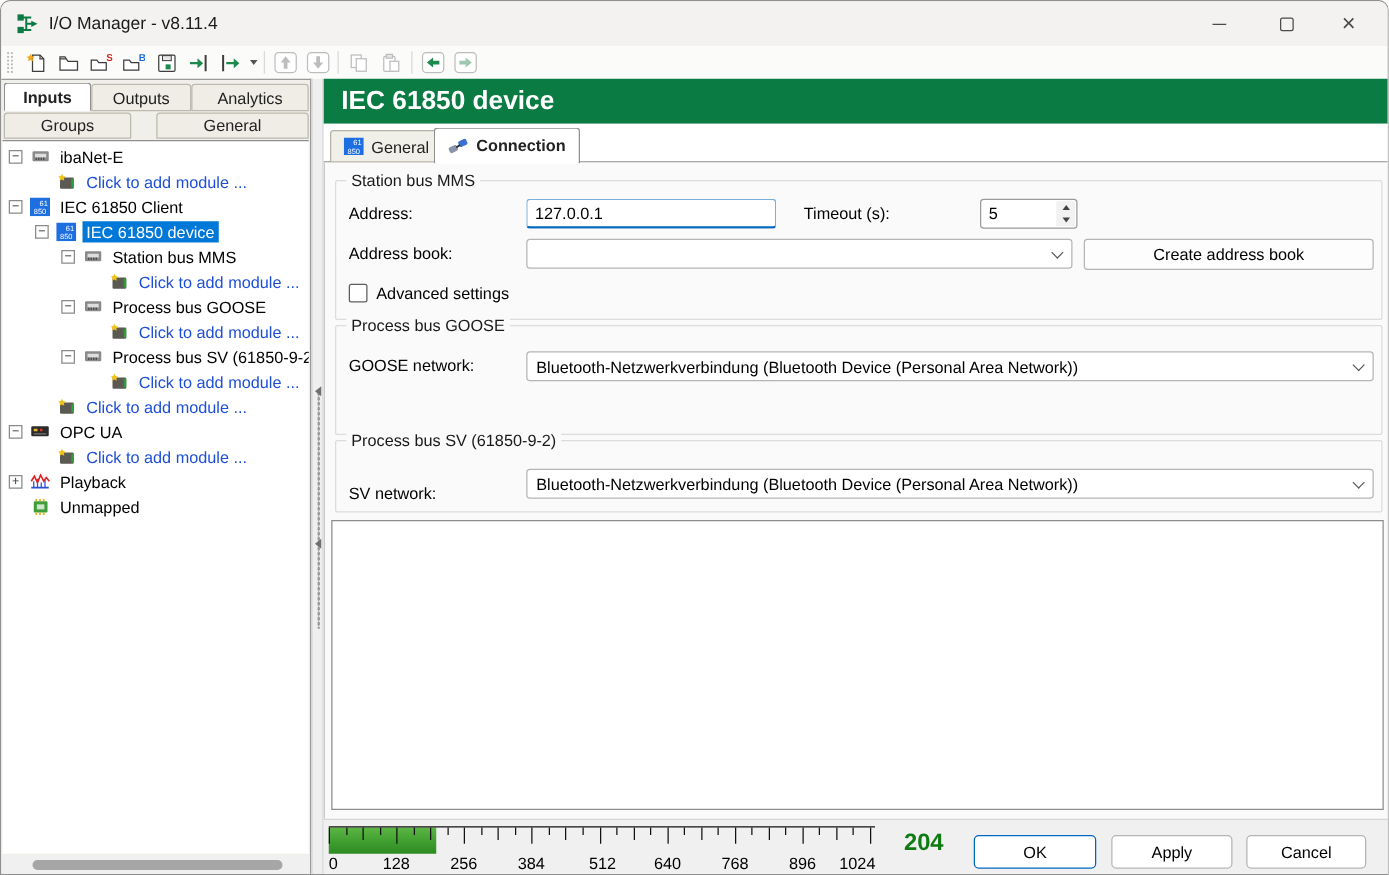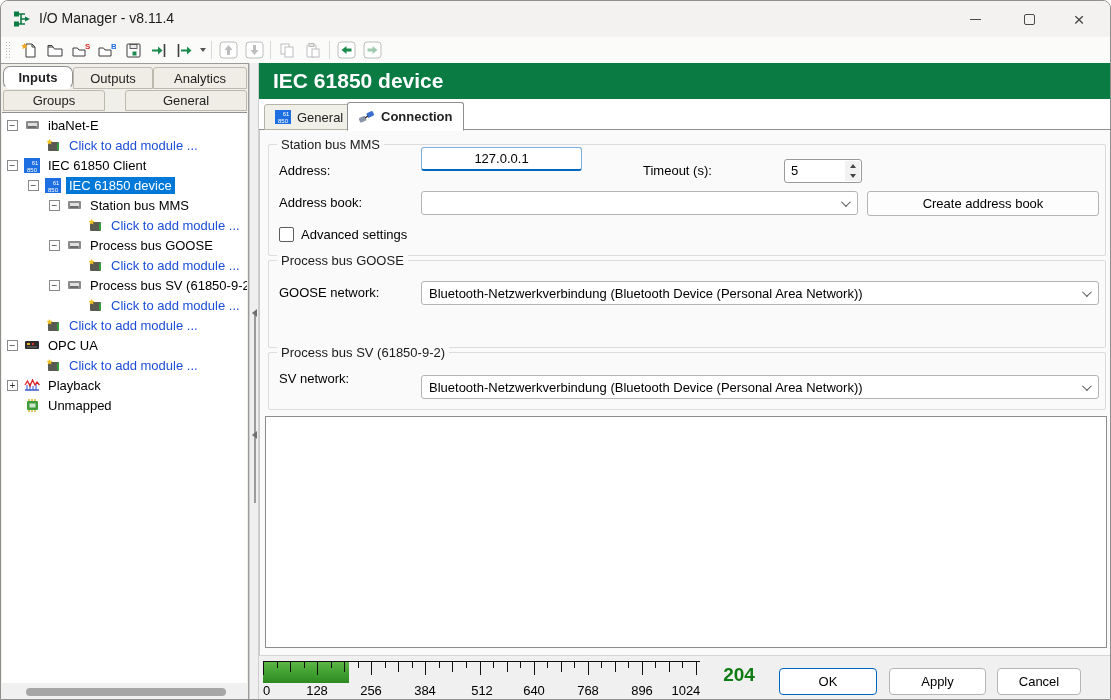--- a/index.html
+++ b/index.html
@@ -21,21 +21,21 @@
   #toolbar { position:absolute; left:0; top:36px; width:1111px; height:26px; background:#fbfbfa; display:flex; align-items:center; }
   #tb-grip { width:6px; height:18px; margin:0 5px 0 4px; background-image:radial-gradient(#b9b9b9 1px, transparent 1px); background-size:3px 3px; }
   .tb-btn { width:26px; height:22px; display:flex; align-items:center; justify-content:center; }
   .tb-caret { width:10px; height:22px; display:flex; align-items:center; justify-content:center; }
   .tb-caret i { width:0; height:0; border-left:3.5px solid transparent; border-right:3.5px solid transparent; border-top:4px solid #555; }
   .tb-sep { width:1px; height:18px; background:#d9d9d9; margin:0 3px; }
   
   #leftpanel { position:absolute; left:0; top:62px; width:248px; height:638px; background:#f0efe9; border:1px solid #9a9a9a; border-left:none; }
   .ltab { position:absolute; display:flex; align-items:center; justify-content:center; font-size:13px; color:#222;
           background:#efede5; border:1px solid #bcb9ae; border-radius:3px 3px 0 0; }
-  .ltab.active { background:#fff; font-weight:bold; border-color:#8f8f8f; border-bottom-color:#fff; z-index:2;border-radius:7px; }
+  .ltab.active { background:#fff; font-weight:bold; border-color:#8f8f8f; border-bottom-color:#fff; z-index:2; }
   #tab-inputs   { left:2px;  top:2px;  width:70px;  height:23px; }
   #tab-outputs  { left:72px; top:3px;  width:80px;  height:22px; }
   #tab-analytics{ left:152px;top:3px;  width:94px;  height:22px; }
   #tab-groups   { left:2px;  top:26px; width:102px; height:21px; }
   #tab-general-l{ left:124px;top:26px; width:122px; height:21px; }
   #tree { position:absolute; left:1px; top:48px; width:245px; height:571px; background:#fff; overflow:hidden; border-top:1px solid #8f8f8f; }
   .tree-row { position:absolute; left:0; height:20px; display:flex; align-items:center; white-space:nowrap; font-size:13px; color:#000; width:100%; }
   .exp { width:11px; height:11px; border:1px solid #8a8a8a; background:#fff; font-size:10px; line-height:9px; text-align:center; color:#333; flex:none; }
   .exp-blank { width:11px; flex:none; }
   .t-gap { width:5px; flex:none; }
@@ -84,21 +84,21 @@
   
   #footer { position:absolute; left:0; top:592px; width:853px; height:46px; background:#f0f0f0; border-top:1px solid #d6d6d6; }
   #ruler { position:absolute; left:4px; top:5px; width:440px; height:38px; }
   #ruler-base { position:absolute; left:0; top:0; width:437px; height:1px; background:#111; }
   .tick { position:absolute; width:1px; background:#111; top:1px; }
   .tick-label { position:absolute; top:22px; font-size:13px; color:#000; }
   #ruler-fill { position:absolute; left:0; top:1px; height:21px; background:linear-gradient(180deg,#5cb644 0%,#3f9e30 55%,#2d8a22 100%); }
   #sig-count { position:absolute; left:452px; top:8px; width:56px; text-align:center; font-size:19px; font-weight:bold; color:#0e7c12; }
   #ok-button { left:520px; top:12px; width:98px; height:27px; border:1px solid #0067c0; }
   #apply-button { left:630px; top:12px; width:97px; height:27px; }
-  #cancel-button { left:738px; top:12px; width:84px; height:27px; }
+  #cancel-button { left:738px; top:12px; width:96px; height:27px; }
   .footbtn { position:absolute; background:#fff; border:1px solid #b5b5b5; border-radius:4px; font-size:13px; display:flex; align-items:center; justify-content:center; }
 </style>
 </head>
 <body>
 
 <div id="app">
 
   <div id="titlebar">
     <svg id="appicon" viewBox="0 0 18 18">
       <path d="M4 4h8 M4 14h8 M8 4v10 M8 9h6" stroke="#0b7b44" stroke-width="1.6" fill="none"></path>
@@ -458,21 +458,21 @@
         </svg>
         <span>Connection</span>
       </div>
     </div>
 
     <div id="dcontent">
 
       <div class="group" id="group-station">
         <div class="group-title">Station bus MMS</div>
         <div class="frm-label" style="left:10px; top:14px;">Address:</div>
-        <input class="frm-input focused" style="left: 152px; top: 2px; width: 161px; text-align: center;" value="127.0.0.1">
+        <input class="frm-input focused" style="left: 152px; top: 14px; width: 200px;" value="127.0.0.1">
         <div class="frm-label" style="left:374px; top:14px;">Timeout (s):</div>
         <div class="spinner" style="left:515px; top:14px; width:78px;">
           <div class="val">5</div>
           <div class="spin-btns">
             <div>
                 <i class="tri-up"></i>
               </div>
             <div>
                 <i class="tri-dn"></i>
               </div>
@@ -496,21 +496,21 @@
         <div class="group-title">Process bus GOOSE</div>
         <div class="frm-label" style="left:10px; top:20px;">GOOSE network:</div>
         <div class="combo" style="left:152px; top:20px; width:678px;">
           <span>Bluetooth-Netzwerkverbindung (Bluetooth Device (Personal Area Network))</span>
           <i class="chev"></i>
         </div>
       </div>
 
       <div class="group" id="group-sv">
         <div class="group-title">Process bus SV (61850-9-2)</div>
-        <div class="frm-label" style="left:10px; top:14px;text-align:center;">SV network:</div>
+        <div class="frm-label" style="left:10px; top:30px;text-align:center;">SV network:</div>
         <div class="combo" style="left:152px; top:22px; width:678px;">
           <span>Bluetooth-Netzwerkverbindung (Bluetooth Device (Personal Area Network))</span>
           <i class="chev"></i>
         </div>
       </div>
 
       <div id="signal-area"></div>
     </div>
 
     <div id="footer">

